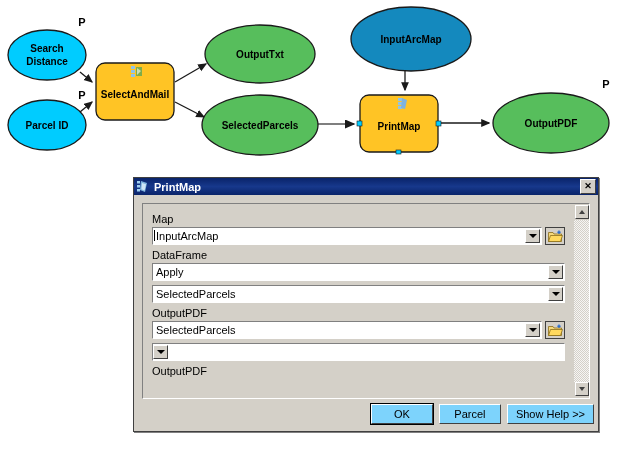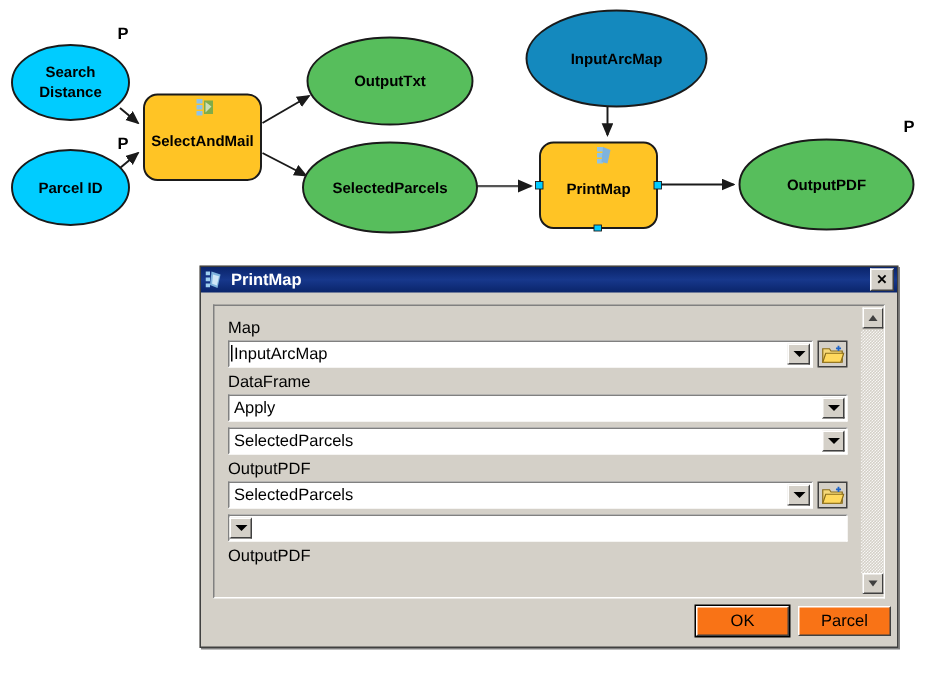--- a/index.html
+++ b/index.html
@@ -154,21 +154,21 @@
   }
   .tri-up-sm{width:0;height:0;border-left:3px solid transparent;border-right:3px solid transparent;border-bottom:4px solid #404040;}
   .tri-down-sm{width:0;height:0;border-left:3px solid transparent;border-right:3px solid transparent;border-top:4px solid #404040;}
 
   .button-bar{
     position:absolute;left:4px;right:4px;bottom:5px;height:24px;
     display:flex;justify-content:flex-end;align-items:center;gap:6px;
   }
   .dlg-btn{
     height:20px;min-width:62px;
-    background:#f97316;
+    background:#7dd3fc;
     border:1px solid;
     border-color:#ffffff #404040 #404040 #ffffff;
     font-size:11px;color:#000;
     font-family:"Liberation Sans", sans-serif;
     display:flex;align-items:center;justify-content:center;
     box-sizing:border-box;padding:0 8px;
     cursor:default;
   }
   .dlg-btn.default{ outline:1px solid #000; outline-offset:0px; }
   .dlg-btn.wide{min-width:76px;}
@@ -376,16 +376,17 @@
         <div class="sb-track"></div>
         <div class="sb-btn" style="position:absolute;bottom:1px;left:1px;">
             <span class="tri-down-sm"></span>
           </div>
       </div>
     </div>
 
     <div class="button-bar">
       <div class="dlg-btn default">OK</div>
       <div class="dlg-btn">Parcel</div>
+      <div class="dlg-btn wide">Show Help &gt;&gt;</div>
     </div>
 
   </div>
 </div>
 
 </body></html>

